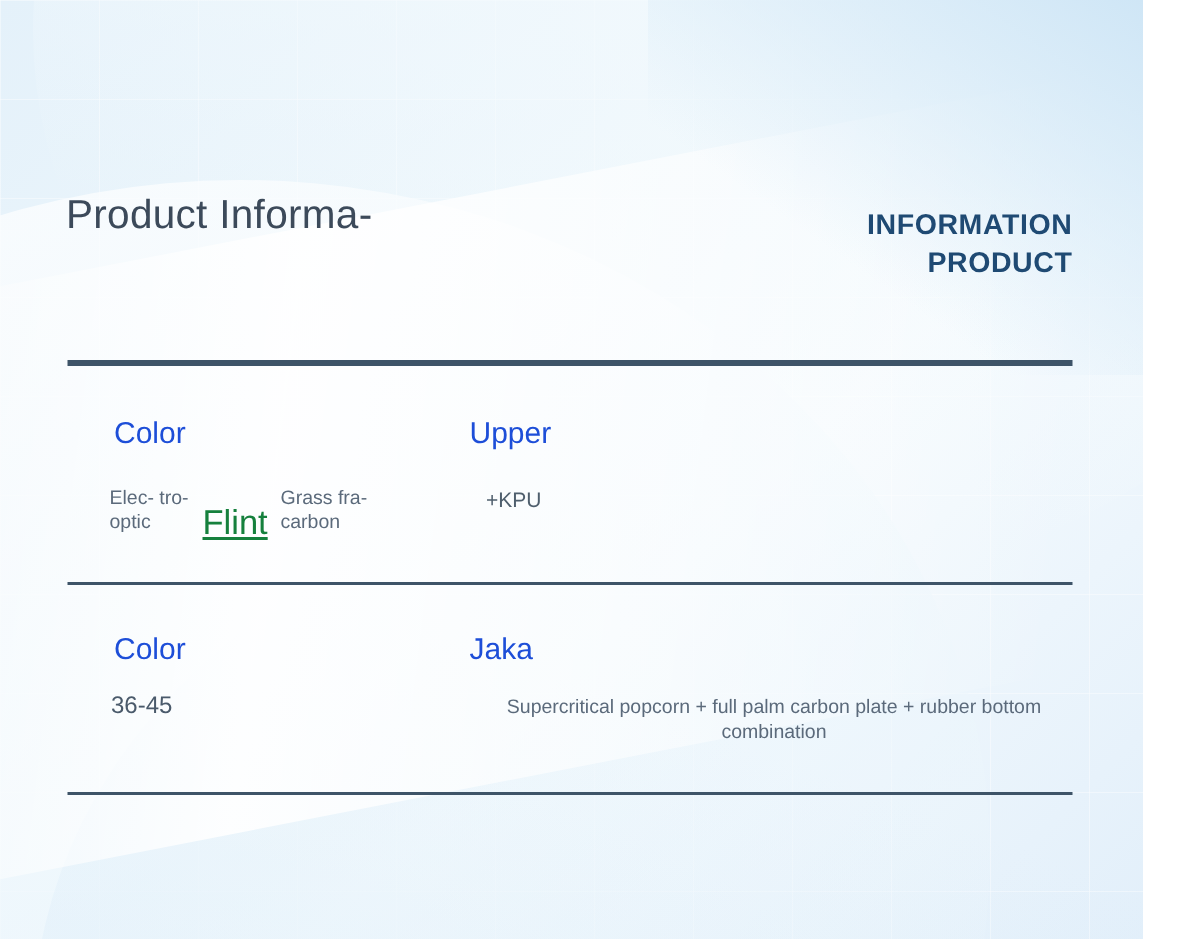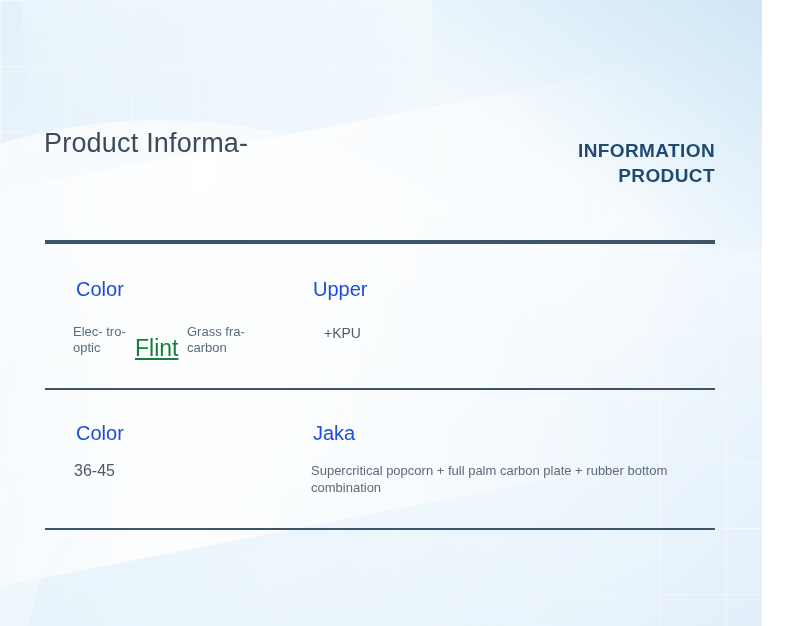--- a/index.html
+++ b/index.html
@@ -185,20 +185,21 @@
     line-height: 26px;
   }
   .sole-value {
     position: absolute;
     left: 266px;
     top: 42px;
     width: 410px;
     font-size: 13px;
     line-height: 17px;
     color: #5b6a7b;
+    text-align: center;
   }
 </style>
 </head>
 <body>
 
 <div class="slide">
 
   <div class="bg-base"></div>
   <div class="bg-grid"></div>
   <div class="bg-swoop-1"></div>

